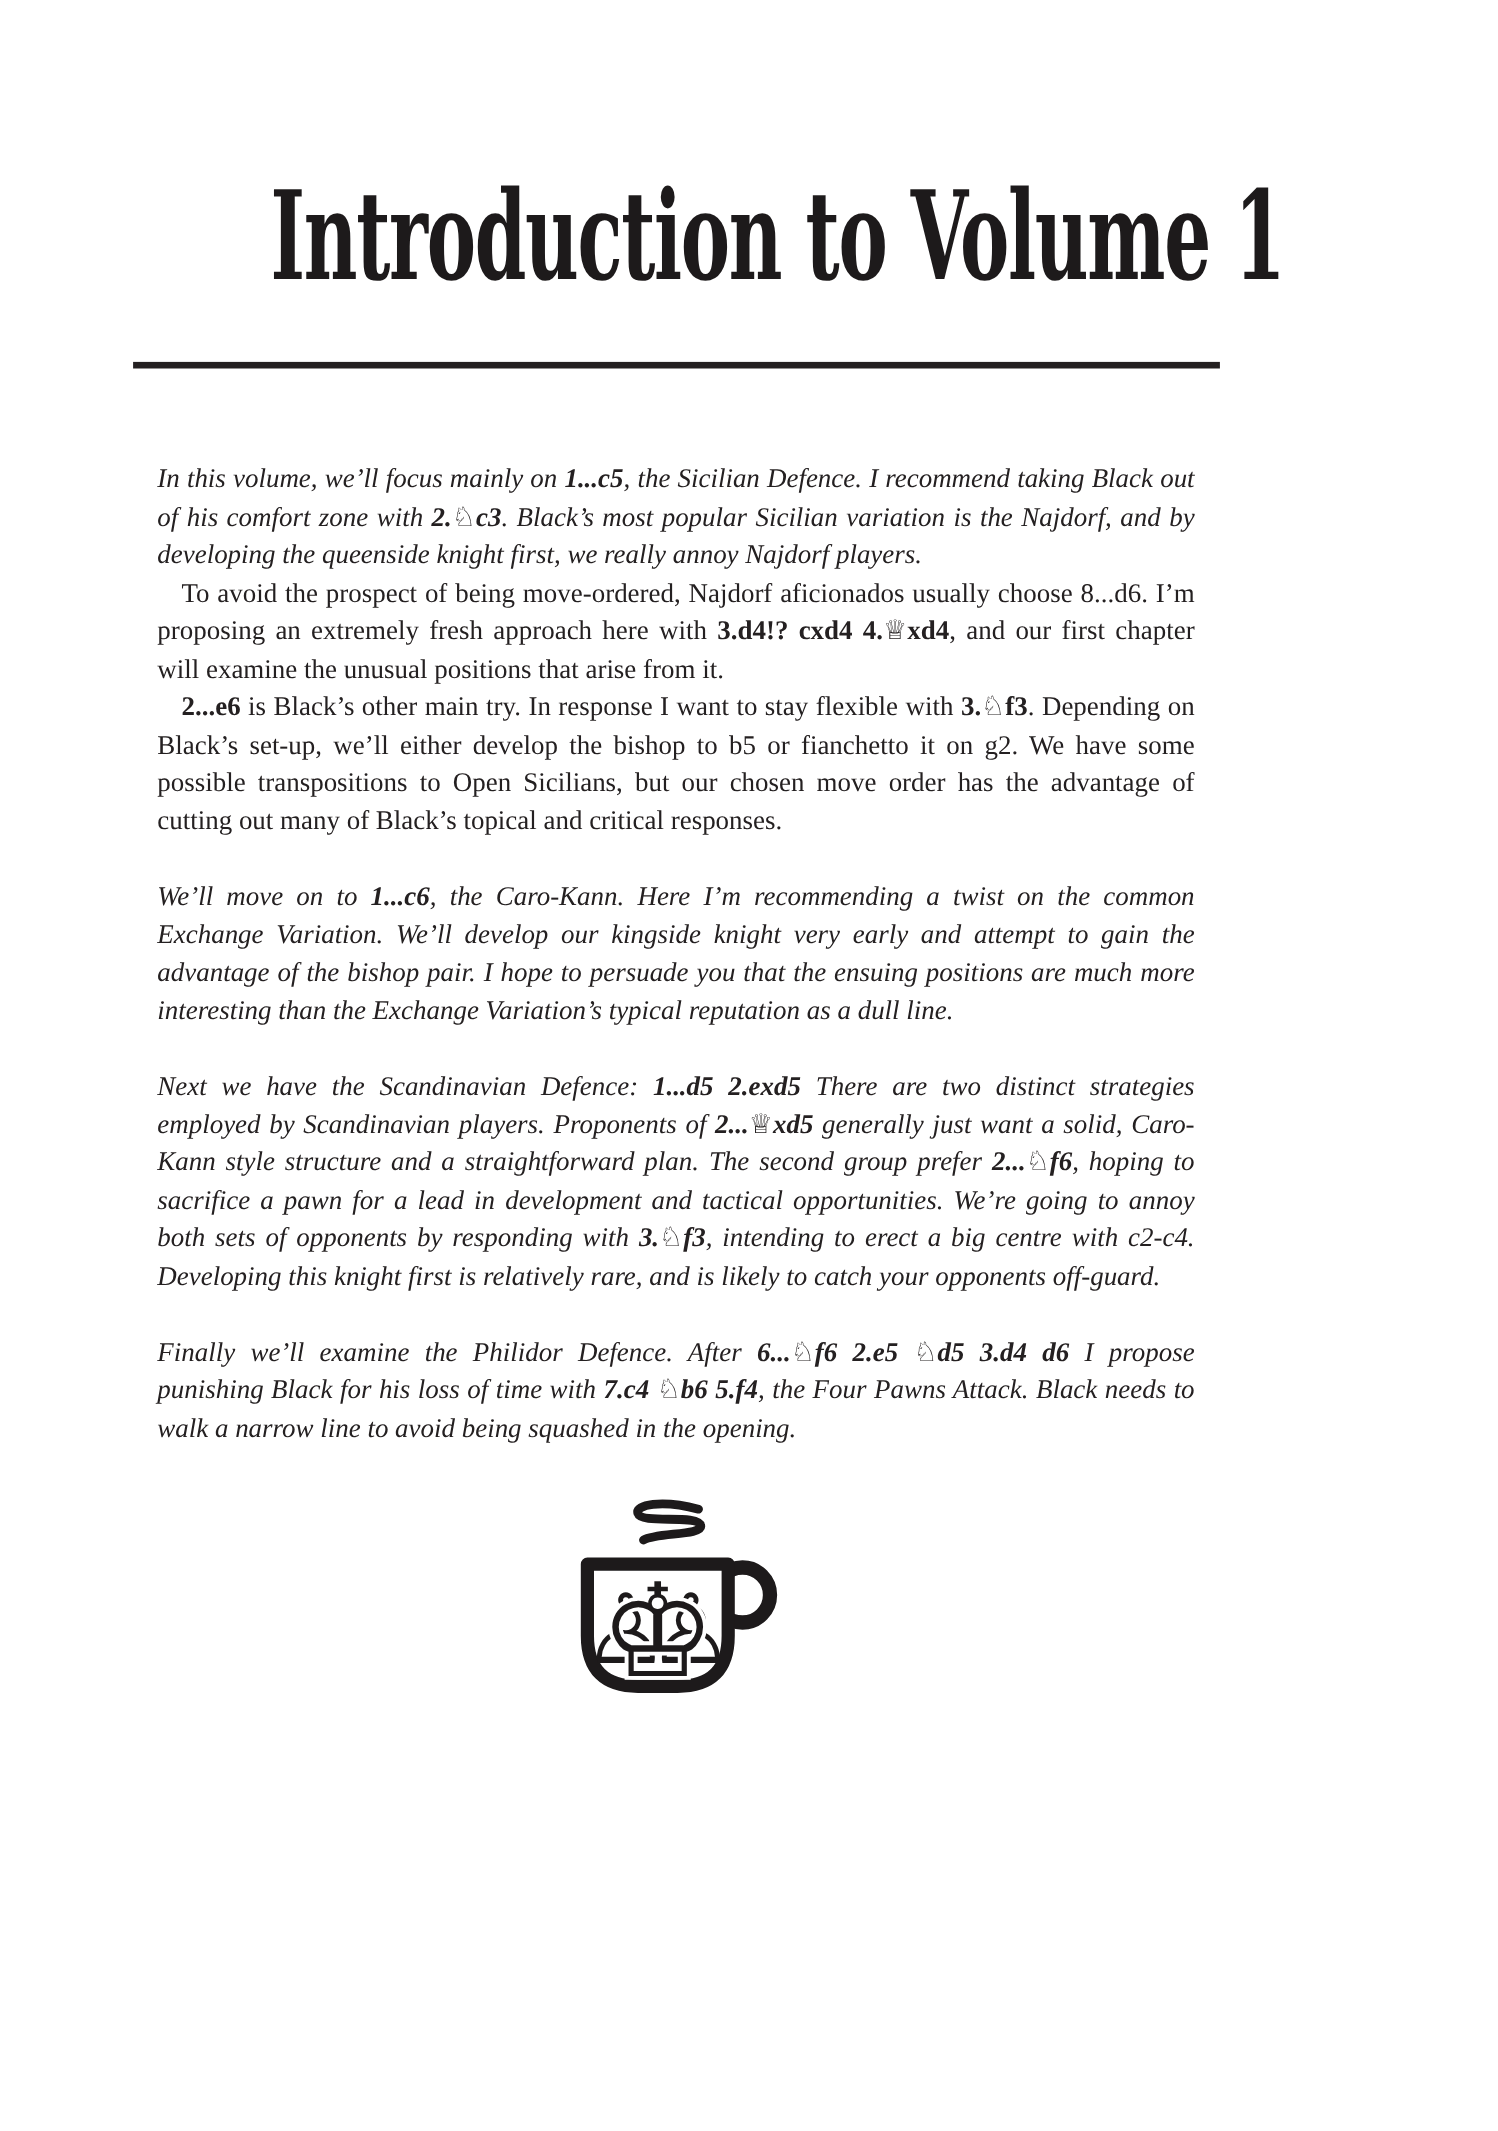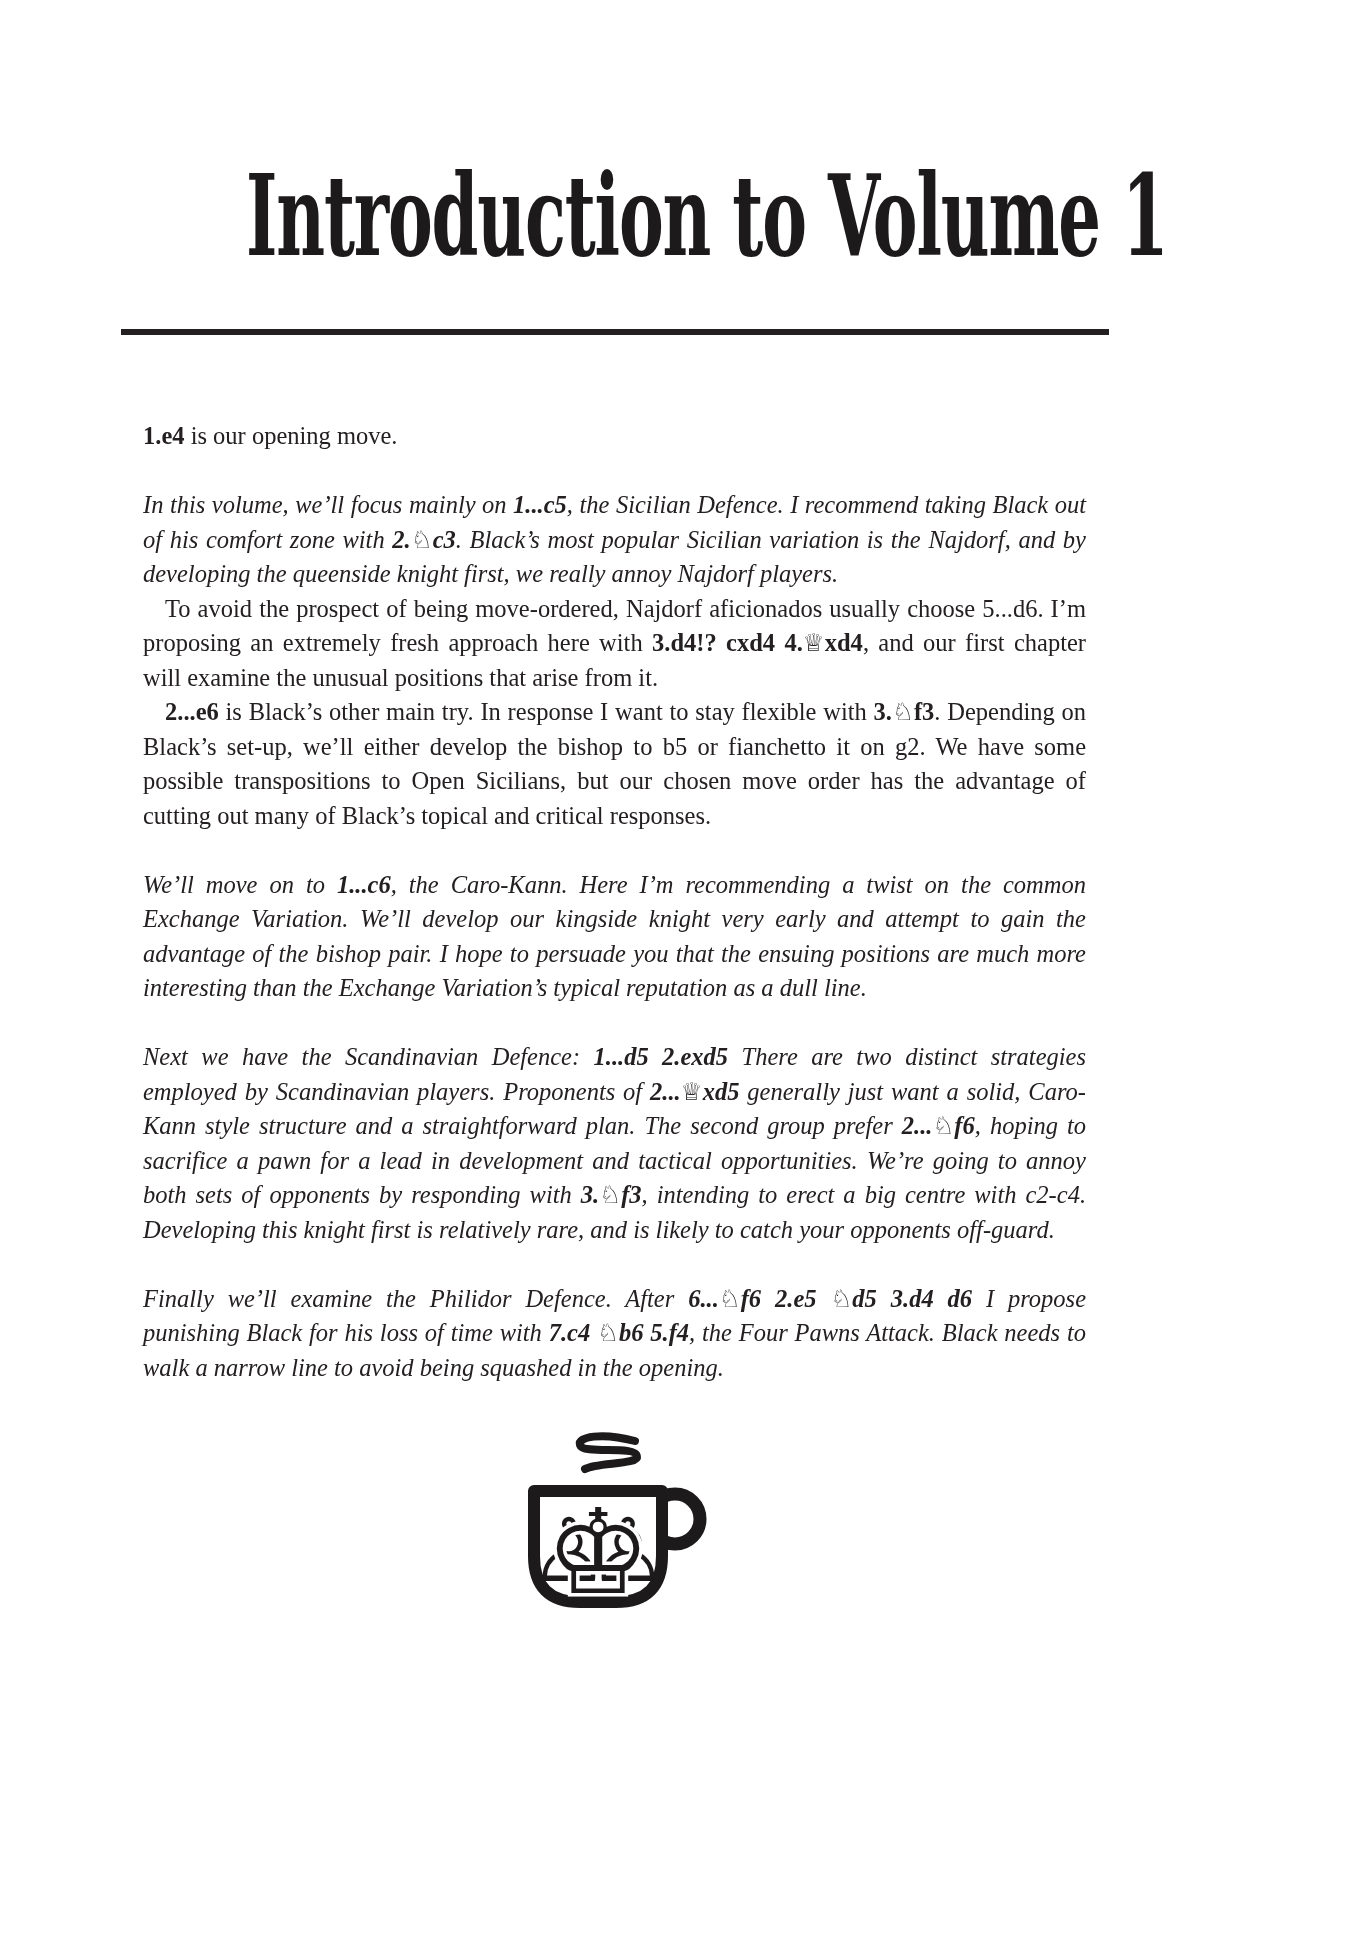--- a/index.html
+++ b/index.html
@@ -53,23 +53,22 @@
 <body>
 
 <div class="page">
 
   <header>
     <h1>Introduction to Volume 1</h1>
     <div class="rule"></div>
   </header>
 
   <main class="bodytext">
-    <p class=""><span class="b">1.e4</span><span class="r"> is our opening move.</span></p>
     <p class="gap"><span class="r">In this volume, we’ll focus mainly on </span><span class="b">1...c5</span><span class="r">, the Sicilian Defence. I recommend taking Black out of his comfort zone with </span><span class="b">2.♘c3</span><span class="r">. Black’s most popular Sicilian variation is the Najdorf, and by developing the queenside knight first, we really annoy Najdorf players.</span></p>
-    <p class="ind"><span class="r">To avoid the prospect of being move-ordered, Najdorf aficionados usually choose 5...d6. I’m proposing an extremely fresh approach here with </span><span class="b">3.d4!? cxd4 4.♕xd4</span><span class="r">, and our first chapter will examine the unusual positions that arise from it.</span></p>
+    <p class="ind"><span class="r">To avoid the prospect of being move-ordered, Najdorf aficionados usually choose 8...d6. I’m proposing an extremely fresh approach here with </span><span class="b">3.d4!? cxd4 4.♕xd4</span><span class="r">, and our first chapter will examine the unusual positions that arise from it.</span></p>
     <p class="ind"><span class="b">2...e6</span><span class="r"> is Black’s other main try. In response I want to stay flexible with </span><span class="b">3.♘f3</span><span class="r">. Depending on Black’s set-up, we’ll either develop the bishop to b5 or fianchetto it on g2. We have some possible transpositions to Open Sicilians, but our chosen move order has the advantage of cutting out many of Black’s topical and critical responses.</span></p>
     <p class="gap"><span class="r">We’ll move on to </span><span class="b">1...c6</span><span class="r">, the Caro-Kann. Here I’m recommending a twist on the common Exchange Variation. We’ll develop our kingside knight very early and attempt to gain the advantage of the bishop pair. I hope to persuade you that the ensuing positions are much more interesting than the Exchange Variation’s typical reputation as a dull line.</span></p>
     <p class="gap"><span class="r">Next we have the Scandinavian Defence: </span><span class="b">1...d5 2.exd5</span><span class="r"> There are two distinct strategies employed by Scandinavian players. Proponents of </span><span class="b">2...♕xd5</span><span class="r"> generally just want a solid, Caro-Kann style structure and a straightforward plan. The second group prefer </span><span class="b">2...♘f6</span><span class="r">, hoping to sacrifice a pawn for a lead in development and tactical opportunities. We’re going to annoy both sets of opponents by responding with </span><span class="b">3.♘f3</span><span class="r">, intending to erect a big centre with c2-c4. Developing this knight first is relatively rare, and is likely to catch your opponents off-guard.</span></p>
     <p class="gap"><span class="r">Finally we’ll examine the Philidor Defence. After </span><span class="b">6...♘f6 2.e5 ♘d5 3.d4 d6</span><span class="r"> I propose punishing Black for his loss of time with </span><span class="b">7.c4 ♘b6 5.f4</span><span class="r">, the Four Pawns Attack. Black needs to walk a narrow line to avoid being squashed in the opening.</span></p>
   </main>
 
   <figure class="logo-wrap" style="margin:44px 0 0 0;">
     <svg width="200" height="190" viewBox="0 0 200 190">
 
       <path d="M 120,12 C 86,3 62,8 65,16 C 68,26 120,16 122,27 C 124,36 82,33 70,40" fill="none" stroke="#1d1a1b" stroke-width="8" stroke-linecap="round"></path>

